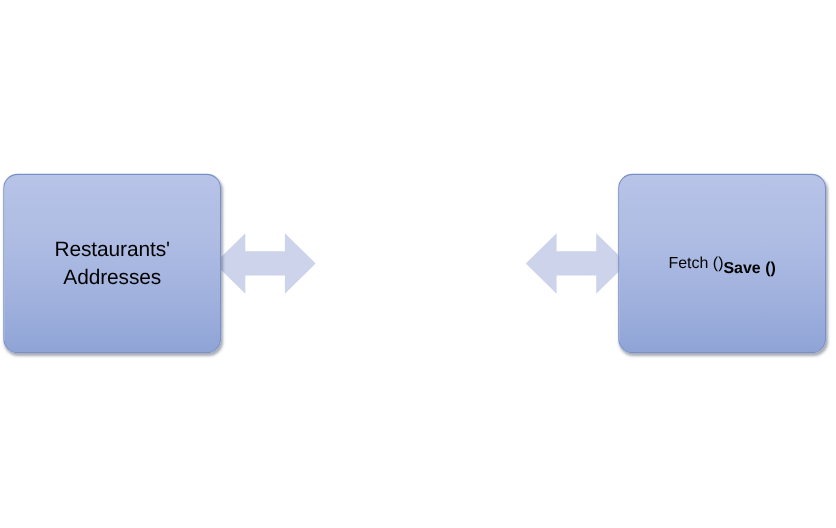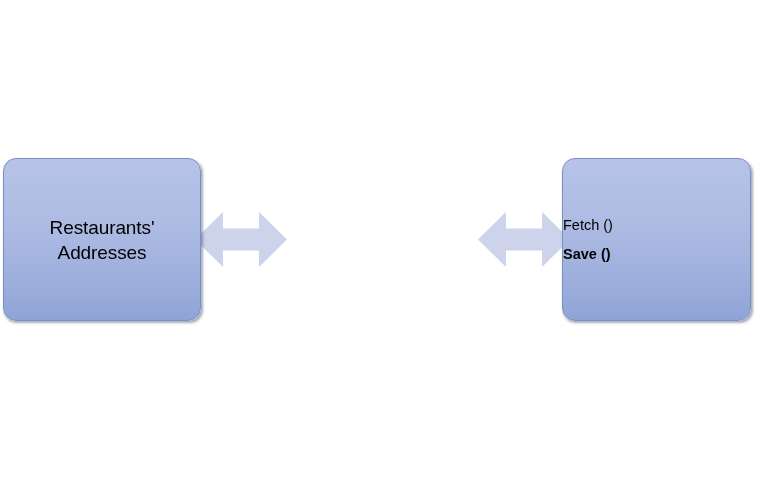--- a/index.html
+++ b/index.html
@@ -67,22 +67,22 @@
     white-space: pre-line;
   }
   .node-label-md {
     font-size: 14.5px;
     line-height: 20px;
     letter-spacing: 0px;
   }
 
   .op-list {
     display: flex;
-    flex-direction: column;
-    align-items: flex-start;
+    flex-direction: row;
+    align-items: center;
     justify-content: center;
     width: 100%;
   }
   .op-item {
     font-size: 14.5px;
     line-height: 20px;
     margin: 0;
     padding: 0;
   }
   .op-item.op-gap {

